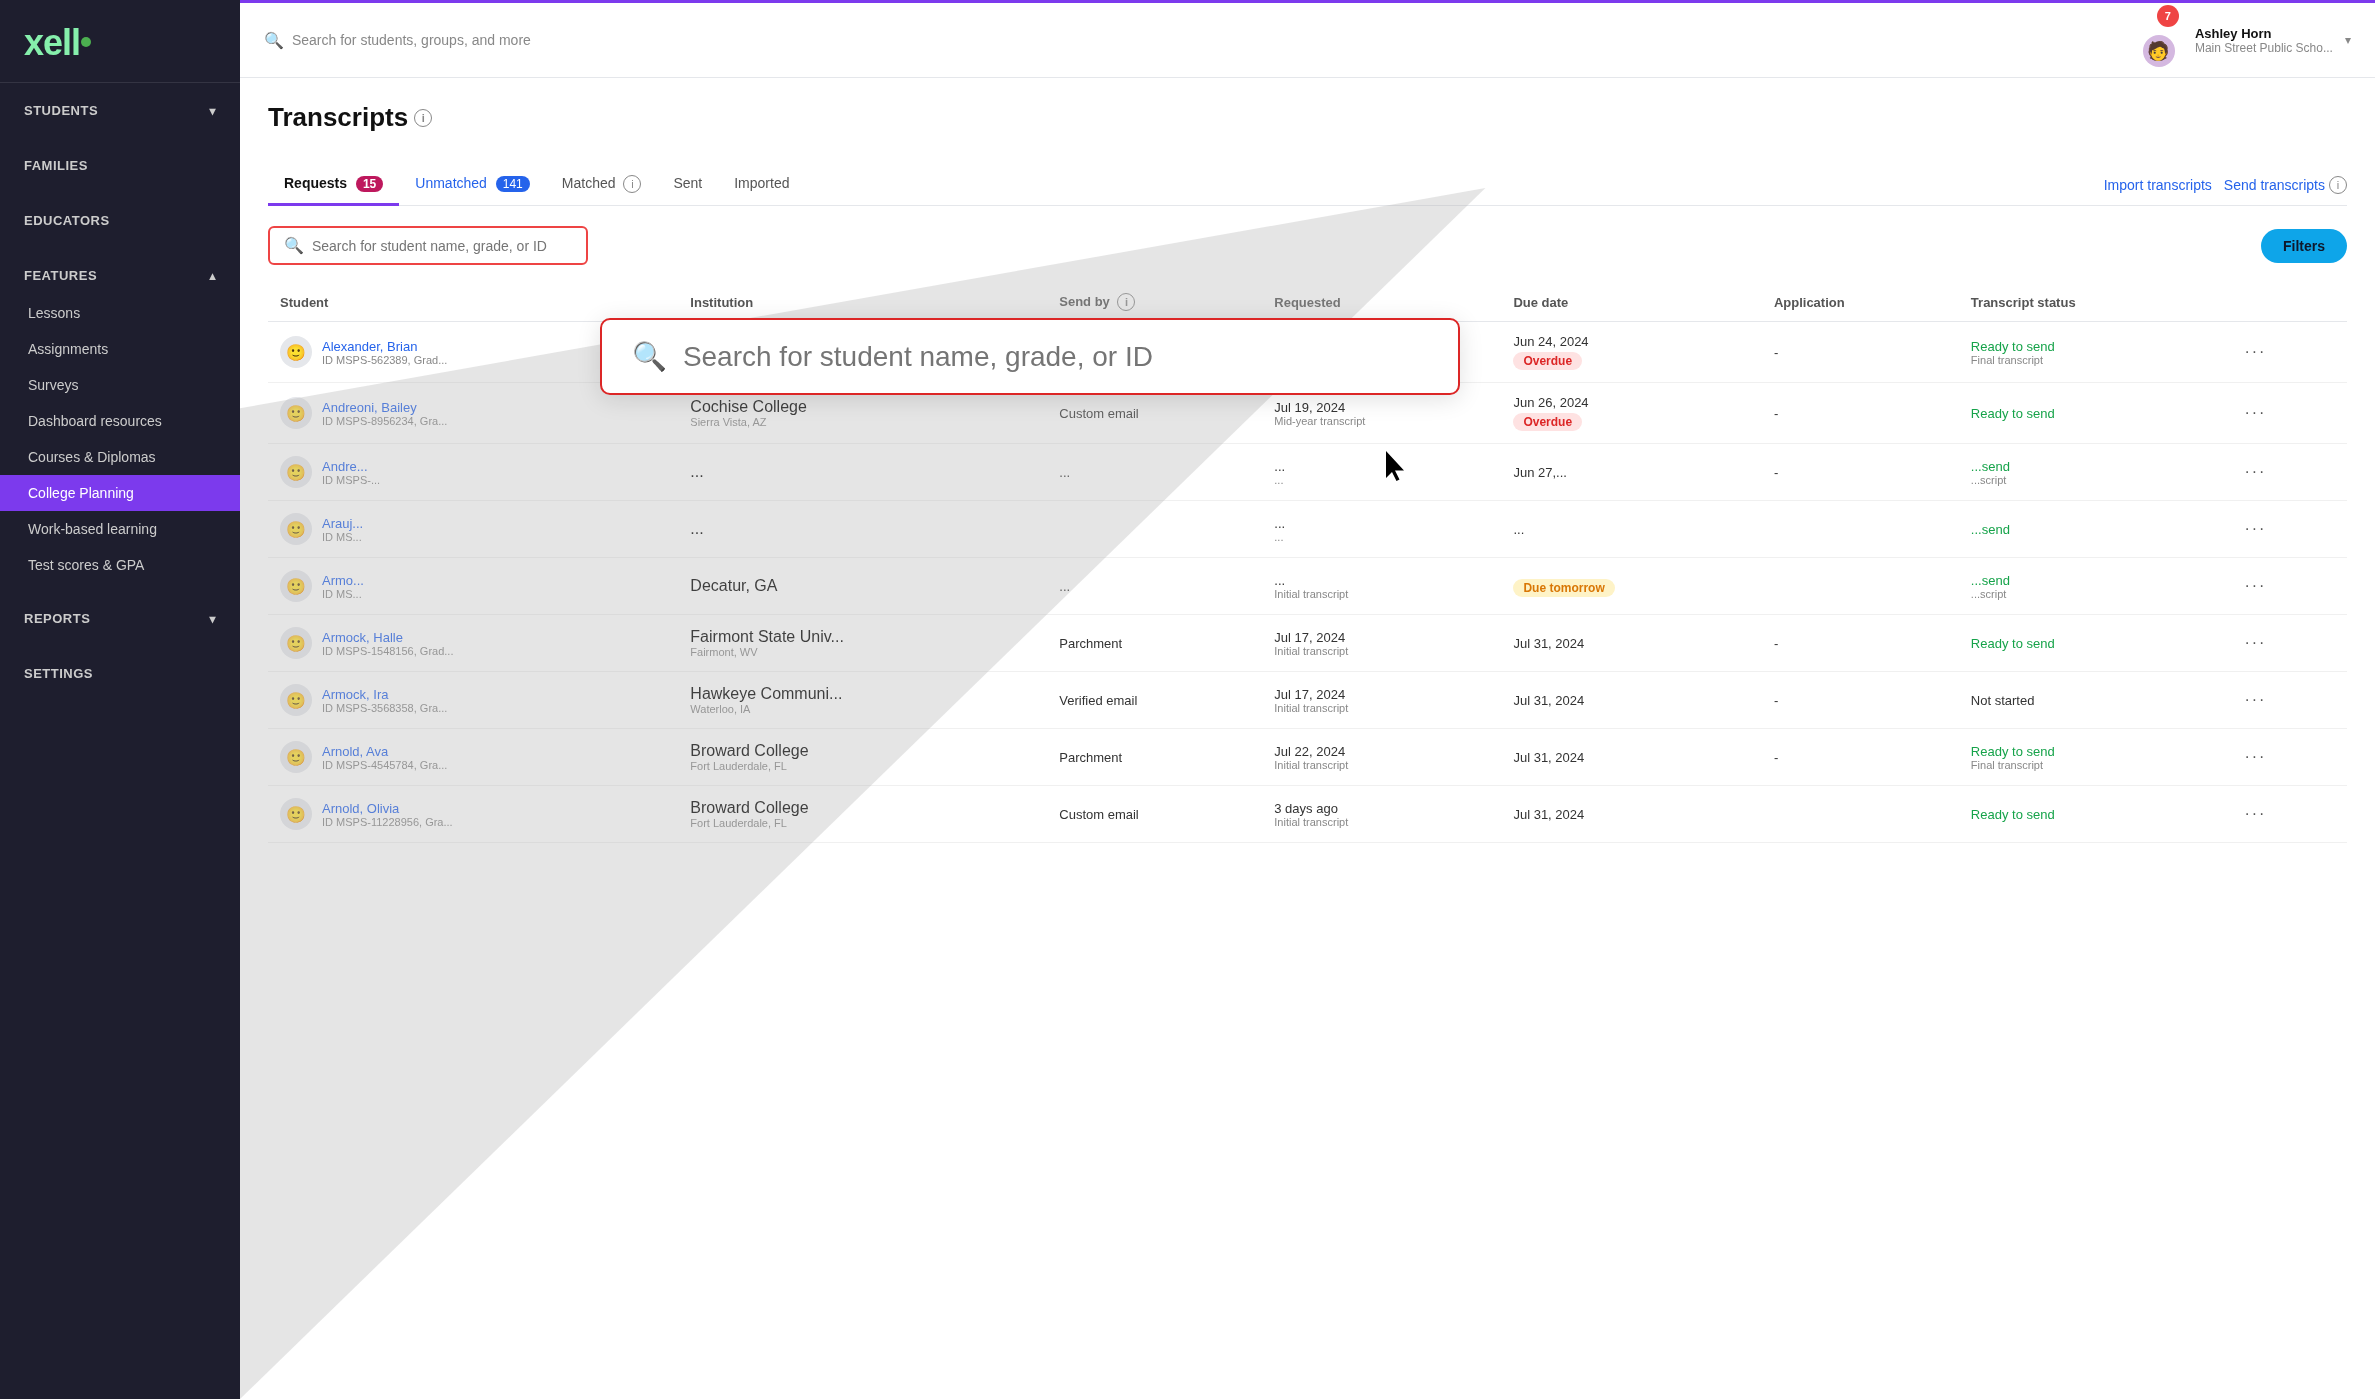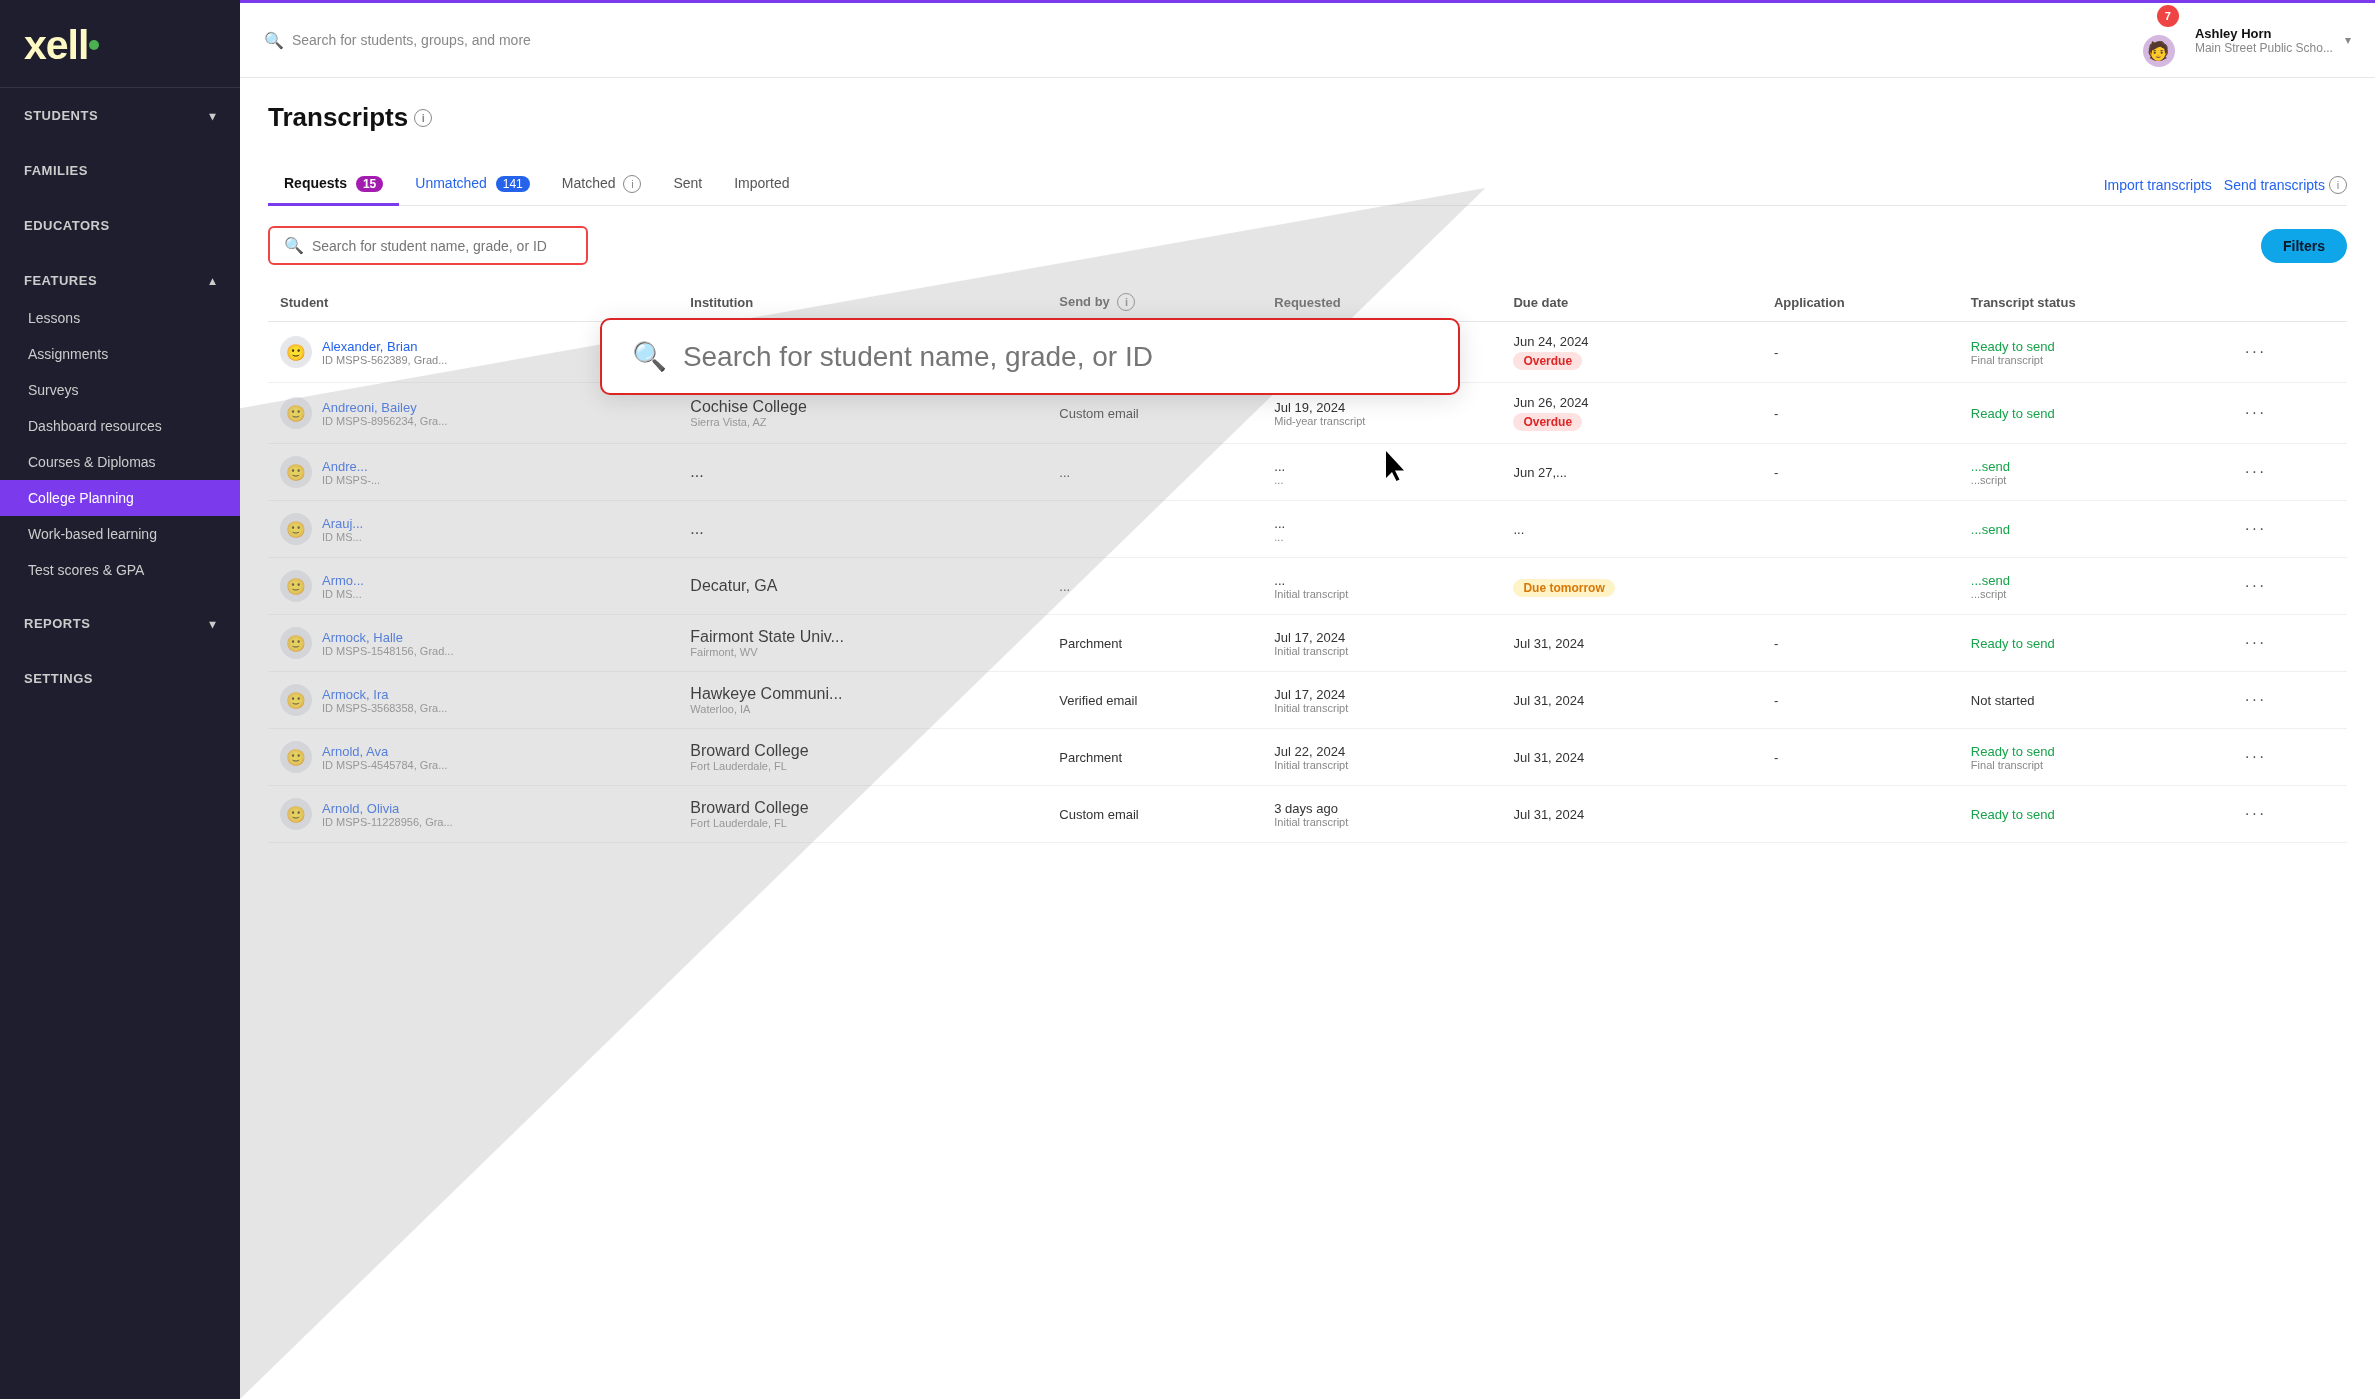--- a/index.html
+++ b/index.html
@@ -14,23 +14,23 @@
       display: flex;
       flex-direction: column;
       padding: 0;
       overflow-y: auto;
     }
     .sidebar-logo {
       padding: 22px 24px 18px;
       border-bottom: 1px solid rgba(255,255,255,0.1);
     }
     .logo-text {
-      font-size: 41px;
+      font-size: 36px;
       font-weight: 700;
-      color: #fef9c3;
+      color: #86efac;
       letter-spacing: -1px;
     }
     .logo-dot {
       display: inline-block;
       width: 10px;
       height: 10px;
       background: #4caf50;
       border-radius: 50%;
       margin-left: 1px;
       vertical-align: middle;
@@ -170,21 +170,21 @@
       margin-bottom: -1px;
       font-weight: 400;
       white-space: nowrap;
     }
     .tab.active {
       color: #111;
       border-bottom: 3px solid #7c3aed;
       font-weight: 600;
     }
     .tab .badge {
-      background: #a21caf;
+      background: #be185d;
       color: #fff;
       border-radius: 10px;
       padding: 1px 7px;
       font-size: 12px;
       margin-left: 5px;
       font-weight: 600;
     }
     .tab .badge-blue {
       background: #2563eb;
       color: #fff;

